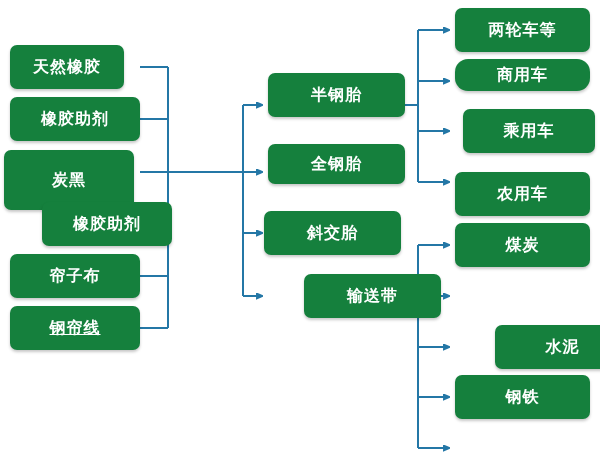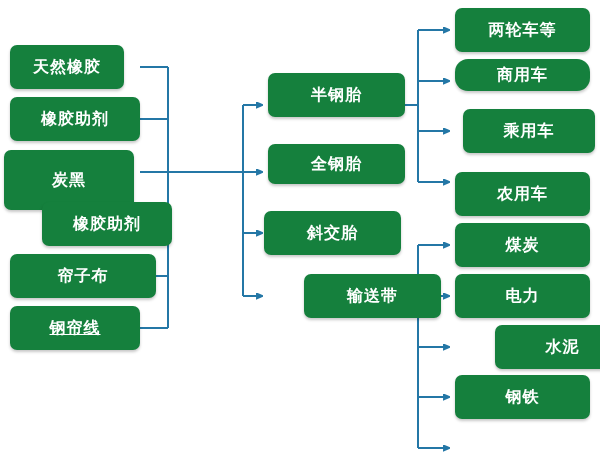--- a/index.html
+++ b/index.html
@@ -96,31 +96,30 @@
       <line x1="418" y1="347" x2="449" y2="347" marker-end="url(#arrow)"></line>
       <line x1="418" y1="397" x2="449" y2="397" marker-end="url(#arrow)"></line>
       <line x1="418" y1="448" x2="449" y2="448" marker-end="url(#arrow)"></line>
     </g>
   </svg>
 
   <div class="node" style="left:10px; top:45px; width:114px; height:44px;">天然橡胶</div>
   <div class="node" style="left:10px; top:97px; width:130px; height:44px;">橡胶助剂</div>
   <div class="node" style="left:4px; top:150px; width:130px; height:60px;">炭黑</div>
   <div class="node" style="left:10px; top:202px; width:130px; height:44px;margin-left:32px;">橡胶助剂</div>
-  <div class="node" style="left:10px; top:254px; width:146px; height:44px;text-align:center;">帘子布</div>
+  <div class="node" style="left:10px; top:254px; width:130px; height:44px;text-align:center;">帘子布</div>
   <div class="node" style="left:10px; top:306px; width:130px; height:44px;text-decoration:underline;">钢帘线</div>
 
   <div class="node" style="left:268px; top:73px; width:137px; height:44px;">半钢胎</div>
   <div class="node" style="left:268px; top:144px; width:137px; height:40px;">全钢胎</div>
   <div class="node" style="left:264px; top:211px; width:137px; height:44px;">斜交胎</div>
   <div class="node" style="left:268px; top:274px; width:137px; height:44px;margin-left:36px;">输送带</div>
 
   <div class="node" style="left:455px; top:8px; width:135px; height:44px;">两轮车等</div>
   <div class="node" style="left:455px; top:59px; width:135px; height:32px;border-radius:13px;">商用车</div>
   <div class="node" style="left:463px; top:109px; width:132px; height:44px;">乘用车</div>
   <div class="node" style="left:455px; top:160px; width:135px; height:44px;margin-top:12px;">农用车</div>
 
   <div class="node" style="left:455px; top:223px; width:135px; height:44px;">煤炭</div>
-  <div class="node" style="left:455px; top:274px; width:135px; height:44px;">电力</div>
   <div class="node" style="left:455px; top:325px; width:135px; height:44px;margin-left:40px;">水泥</div>
   <div class="node" style="left:455px; top:375px; width:135px; height:44px;">钢铁</div>
 
 </div>
 
 </body></html>

